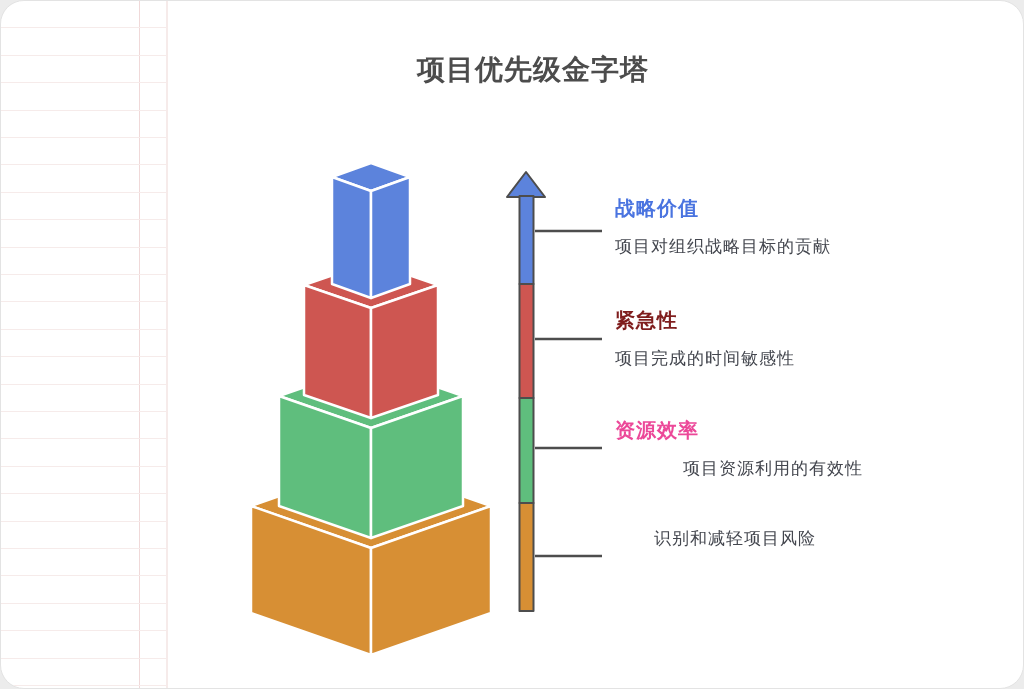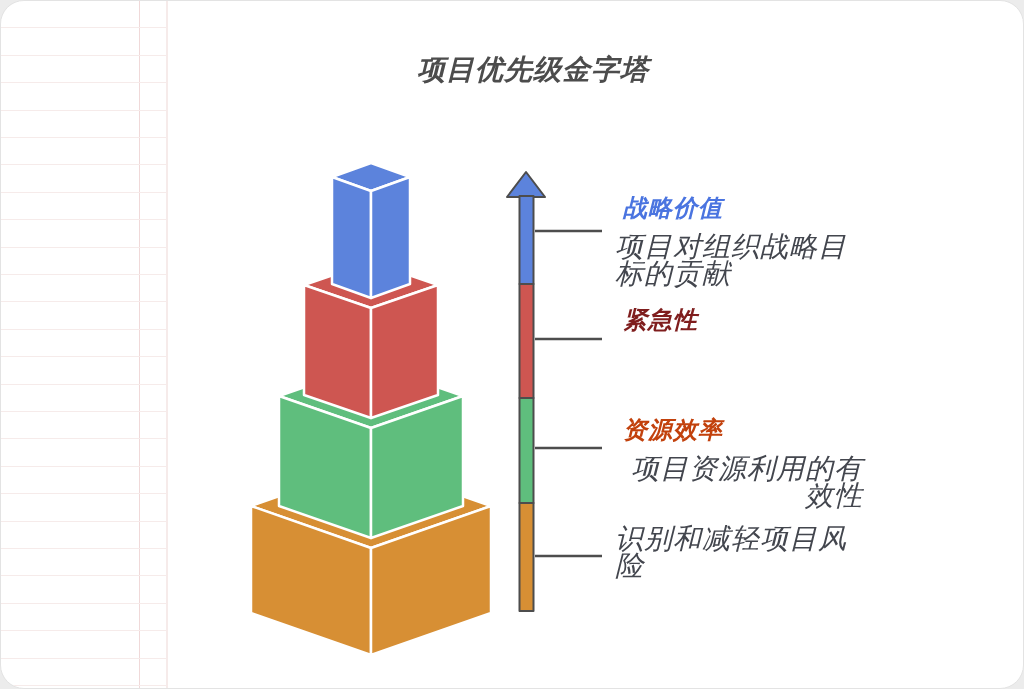--- a/index.html
+++ b/index.html
@@ -1,20 +1,19 @@
 <!DOCTYPE html>
 <html><head>
 <meta charset="utf-8">
 <style>
   html,body{margin:0;padding:0;background:#ececec;}
   .card{
     position:relative;width:1024px;height:689px;background:#ffffff;
     border-radius:24px;border:1px solid #e3e3e3;box-sizing:border-box;overflow:hidden;
     font-family:"DejaVu Sans","Liberation Sans",sans-serif;
-    font-style:italic;
   }
   
   .grid-strip{
     position:absolute;left:0;top:0;width:167px;height:100%;
     background-image:
       repeating-linear-gradient(180deg, rgba(0,0,0,0) 0px, rgba(0,0,0,0) 26.4px, #f6ebea 26.4px, #f6ebea 27.4px),
       linear-gradient(90deg, rgba(0,0,0,0) 0 138px, #f0d9d9 138px 139.5px, rgba(0,0,0,0) 139.5px),
       linear-gradient(90deg, rgba(0,0,0,0) 0 165.5px, #f6ebea 165.5px 167px, rgba(0,0,0,0) 167px);
   }
   .artifact{position:absolute;background:#161616;}
@@ -26,22 +25,22 @@
   }
   .diagram{position:absolute;left:0;top:0;}
   .block-face{stroke:#ffffff;stroke-width:2.5;stroke-linejoin:round;}
   .axis-arrow,.axis-seg{stroke-width:2;stroke-linejoin:round;}
   .tick{stroke-width:2.5;}
   .label-row{position:absolute;left:614px;width:248px;}
   .row-0{top:192px;}
   .row-1{top:304px;}
   .row-2{top:414px;}
   .row-3{top:524px;}
-  .label-heading{font-size:24px;font-weight:bold;line-height:30px;letter-spacing:1px;margin:0 0 10px 8px;}
-  .label-desc{font-size:28px;line-height:27px;letter-spacing:1px;}
+  .label-heading{font-size:20px;font-weight:bold;line-height:30px;letter-spacing:1px;margin:0 0 10px 0;}
+  .label-desc{font-size:17px;line-height:27px;letter-spacing:1px;}
 </style>
 </head>
 <body>
 
 <div class="card">
 
   <div class="grid-strip"></div>
   <div class="artifact tl"></div>
   <div class="artifact bl"></div>
 
@@ -88,22 +87,23 @@
       <line class="tick" x1="534" y1="555" x2="601" y2="555"></line>
     </g>
   </svg>
 
   <div class="label-row row-0">
     <div class="label-heading" style="color: rgb(74, 116, 224);">战略价值</div>
     <div class="label-desc" style="color: rgb(67, 70, 78);">项目对组织战略目标的贡献</div>
   </div>
   <div class="label-row row-1">
     <div class="label-heading" style="color: #7f1d1d;">紧急性</div>
+    <div class="label-desc" style="color: rgb(67, 70, 78);">项目完成的时间敏感性</div>
   </div>
   <div class="label-row row-2">
-    <div class="label-heading" style="color: #c2410c;">资源效率</div>
+    <div class="label-heading" style="color: #ec4899;">资源效率</div>
     <div class="label-desc" style="color: rgb(67, 70, 78); text-align: right;">项目资源利用的有效性</div>
   </div>
   <div class="label-row row-3">
-    <div class="label-desc" style="color: rgb(67, 70, 78);">识别和减轻项目风险</div>
+    <div class="label-desc" style="color: rgb(67, 70, 78); margin-left: 39px;">识别和减轻项目风险</div>
   </div>
 
 </div>
 
 </body></html>

